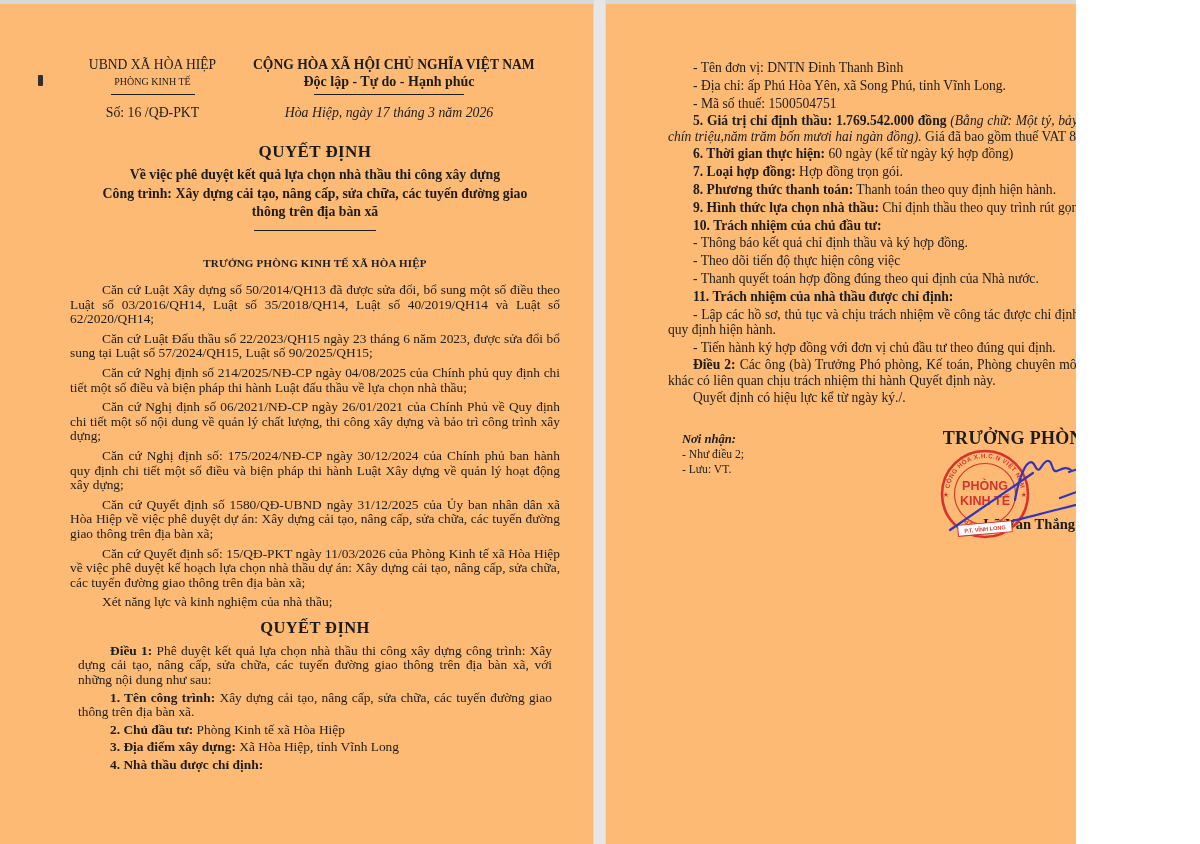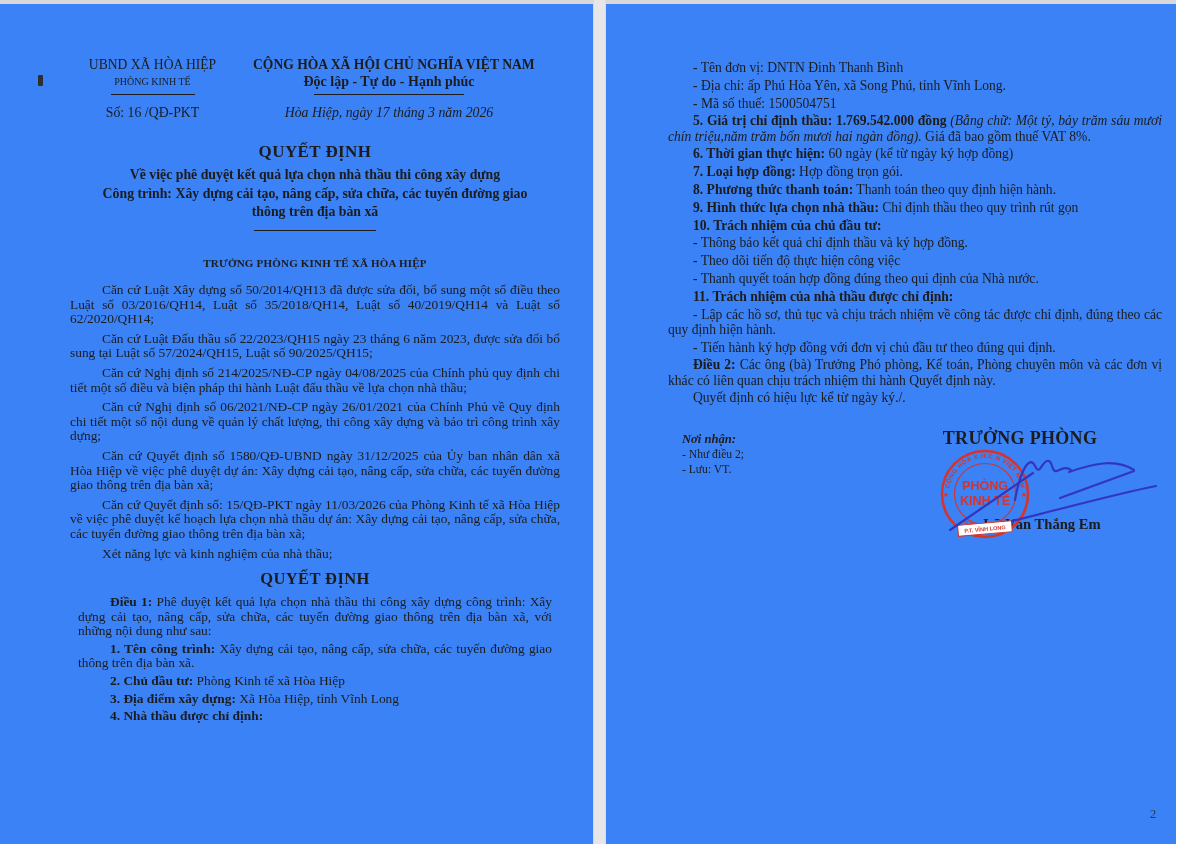--- a/index.html
+++ b/index.html
@@ -1,16 +1,16 @@
 <!DOCTYPE html>
 <html><head>
 <meta charset="utf-8">
 <style>
   html,body{margin:0;padding:0;background:#ffffff;}
-  .screen{position:relative;width:1176px;height:844px;background:#3b82f6;overflow:hidden;
+  .screen{position:relative;width:1076px;height:844px;background:#fdba74;overflow:hidden;
           font-family:"Liberation Serif",serif;color:#1c1c1c;}
   .top-strip{position:absolute;top:0;left:0;width:1200px;height:4px;background:#d9d9db;}
   .divider{position:absolute;top:0;left:593px;width:13px;height:844px;background:#e6e6e8;
            box-sizing:border-box;border-left:1px solid #d7d7da;border-right:1px solid #dcdcdf;}
   .smudge{position:absolute;left:38px;top:75px;width:5px;height:11px;background:#2f2f2f;border-radius:1px;}
   .page{position:absolute;top:4px;box-sizing:border-box;background:transparent;}
   .page-left{left:0;width:593px;height:840px;padding:52px 33px 0 70px;}
   .page-right{left:606px;width:594px;height:840px;padding:56px 38px 8px 62px;}
   
   .hdr{display:flex;}
@@ -79,20 +79,21 @@
     <div class="doc-subject">Công trình: Xây dựng cải tạo, nâng cấp, sửa chữa, các tuyến đường giao thông trên địa bàn xã</div>
     <div class="rule rule-subject"></div>
 
     <div class="issuer">TRƯỞNG PHÒNG KINH TẾ XÃ HÒA HIỆP</div>
 
     <div class="recitals">
       <p class="para">Căn cứ Luật Xây dựng số 50/2014/QH13 đã được sửa đổi, bổ sung một số điều theo Luật số 03/2016/QH14, Luật số 35/2018/QH14, Luật số 40/2019/QH14 và Luật số 62/2020/QH14;</p>
       <p class="para">Căn cứ Luật Đấu thầu số 22/2023/QH15 ngày 23 tháng 6 năm 2023, được sửa đổi bổ sung tại Luật số 57/2024/QH15, Luật số 90/2025/QH15;</p>
       <p class="para">Căn cứ Nghị định số 214/2025/NĐ-CP ngày 04/08/2025 của Chính phủ quy định chi tiết một số điều và biện pháp thi hành Luật đấu thầu về lựa chọn nhà thầu;</p>
       <p class="para">Căn cứ Nghị định số 06/2021/NĐ-CP ngày 26/01/2021 của Chính Phủ về Quy định chi tiết một số nội dung về quản lý chất lượng, thi công xây dựng và bảo trì công trình xây dựng;</p>
+      <p class="para">Căn cứ Nghị định số: 175/2024/NĐ-CP ngày 30/12/2024 của Chính phủ ban hành quy định chi tiết một số điều và biện pháp thi hành Luật Xây dựng về quản lý hoạt động xây dựng;</p>
       <p class="para">Căn cứ Quyết định số 1580/QĐ-UBND ngày 31/12/2025 của Ủy ban nhân dân xã Hòa Hiệp về việc phê duyệt dự án: Xây dựng cải tạo, nâng cấp, sửa chữa, các tuyến đường giao thông trên địa bàn xã;</p>
       <p class="para">Căn cứ Quyết định số: 15/QĐ-PKT ngày 11/03/2026 của Phòng Kinh tế xã Hòa Hiệp về việc phê duyệt kế hoạch lựa chọn nhà thầu dự án: Xây dựng cải tạo, nâng cấp, sửa chữa, các tuyến đường giao thông trên địa bàn xã;</p>
       <p class="para">Xét năng lực và kinh nghiệm của nhà thầu;</p>
     </div>
 
     <div class="decision-2">QUYẾT ĐỊNH</div>
 
     <p class="para item"><b>Điều 1:</b><span> Phê duyệt kết quả lựa chọn nhà thầu thi công xây dựng công trình: Xây dựng cải tạo, nâng cấp, sửa chữa, các tuyến đường giao thông trên địa bàn xã, với những nội dung như sau:</span></p>
     <p class="para item"><b>1. Tên công trình:</b><span> Xây dựng cải tạo, nâng cấp, sửa chữa, các tuyến đường giao thông trên địa bàn xã.</span></p>
     <p class="para item"><b>2. Chủ đầu tư:</b><span> Phòng Kinh tế xã Hòa Hiệp</span></p>

